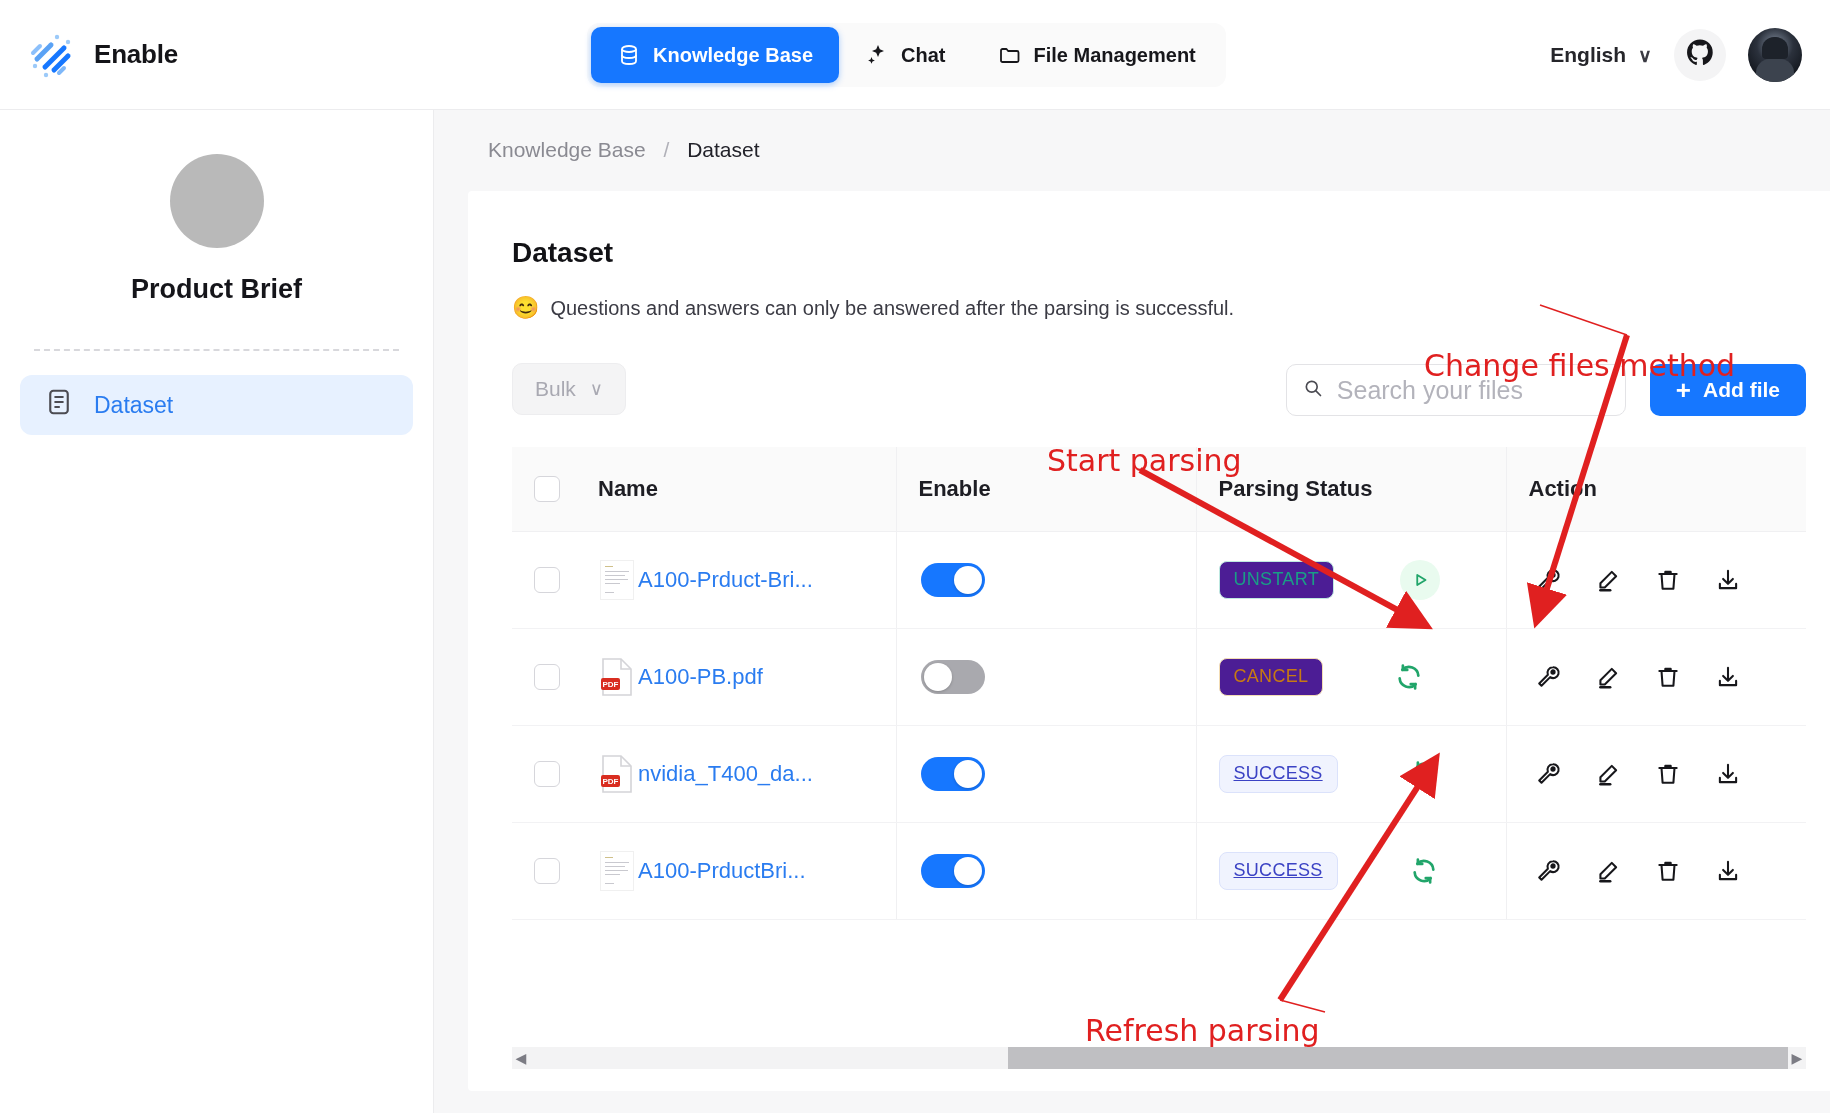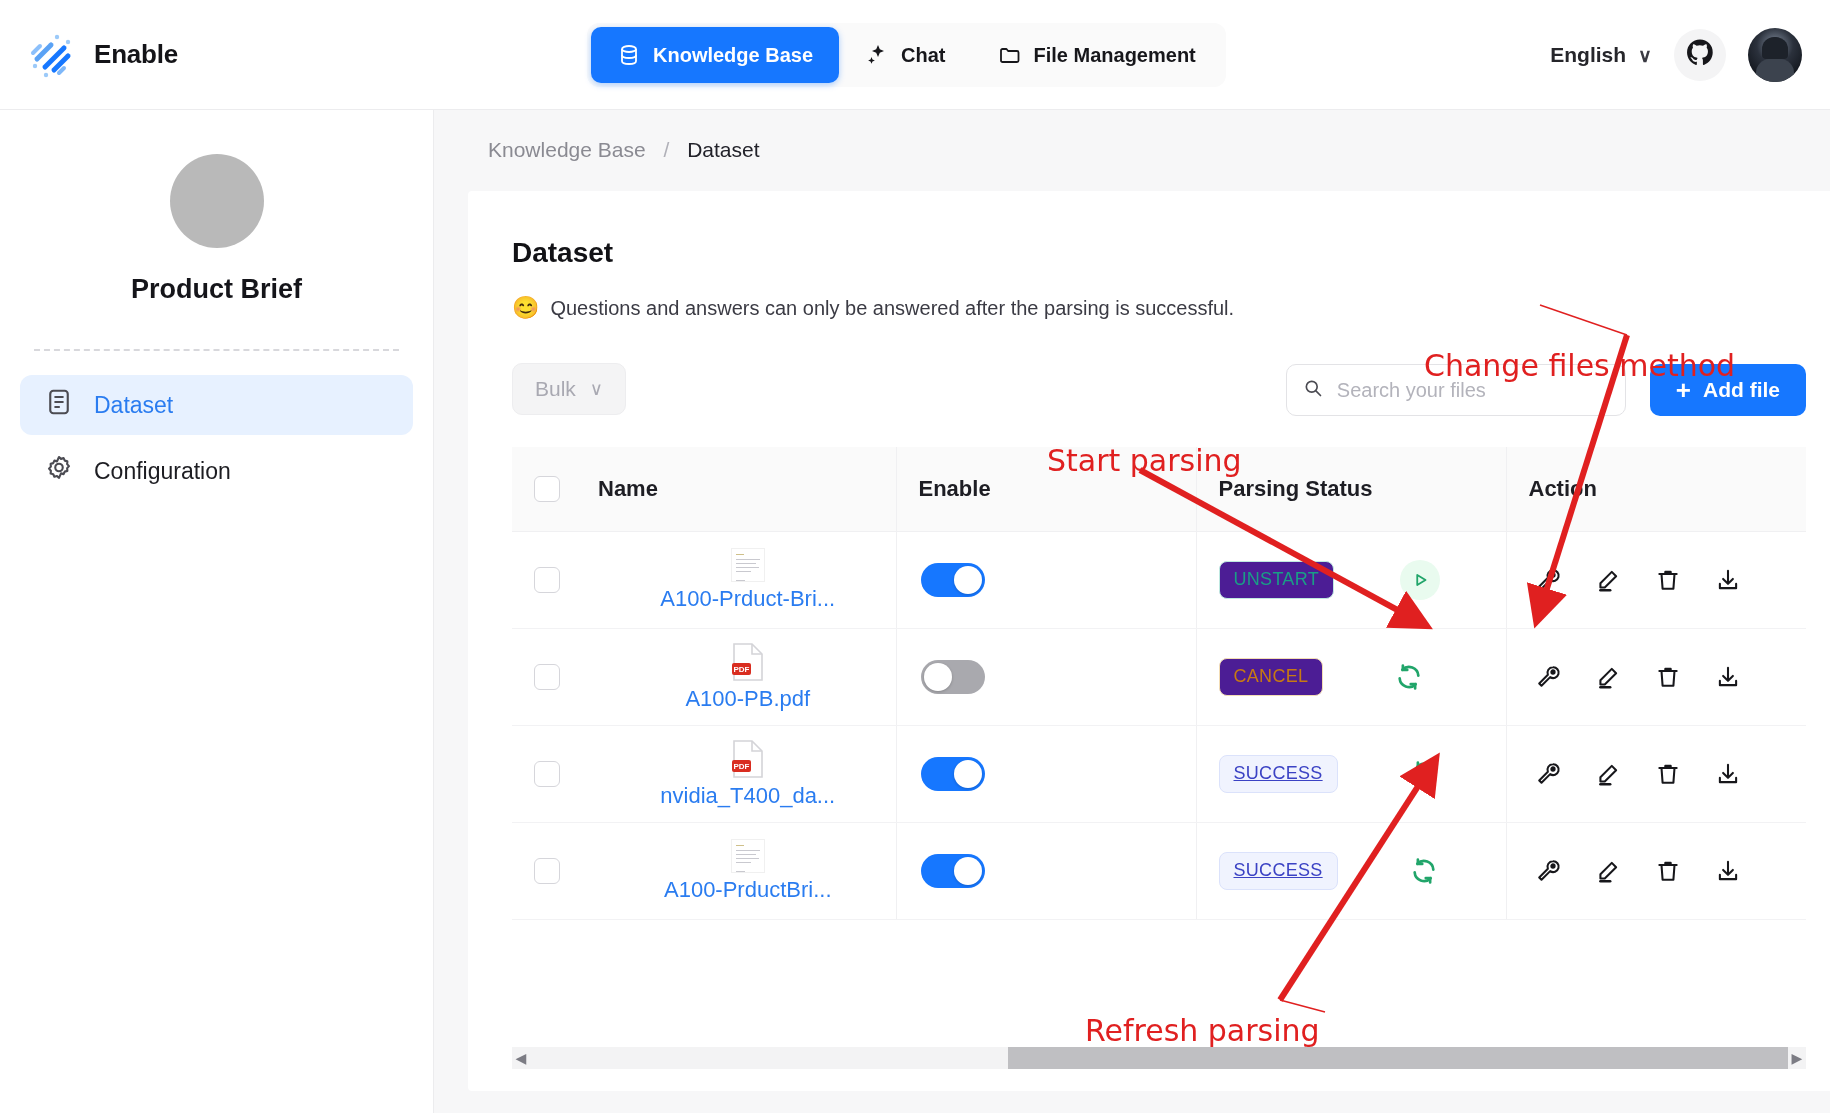--- a/index.html
+++ b/index.html
@@ -116,21 +116,21 @@
     display:flex; align-items:center; gap:14px; height: 52px; padding: 0 22px;
     background:#f4f4f5; border:1px solid #ededef; border-radius: 10px;
     color:#a9a9b2; font-size:21px; cursor:pointer;
   }
   .toolbar-right { margin-left:auto; display:flex; align-items:center; gap: 24px; }
   .search-box {
     width: 340px; height: 52px; border:1px solid #e3e3e6; border-radius: 10px;
     display:flex; align-items:center; gap: 12px; padding: 0 16px; background:#fff;
   }
   .search-box input {
-    border:0; outline:0; font-size: 20px; color:#1d1d22; width:100%;
+    border:0; outline:0; font-size: 25px; color:#1d1d22; width:100%;
     font-family:"Liberation Sans", sans-serif; background:transparent;
   }
   .search-box input::placeholder { color:#b3b3bb; }
   .addfile-btn {
     height: 52px; padding: 0 26px; background:#1677ff; color:#fff;
     border-radius: 10px; display:flex; align-items:center; gap:12px;
     font-size: 21px; font-weight:600; cursor:pointer; border:0;
     font-family:"Liberation Sans", sans-serif;
   }
 
@@ -151,21 +151,21 @@
   .vsep { border-left: 1px solid #f0f0f2; }
 
   .table tbody td {
     height: 97px; border-bottom: 1px solid #f2f2f4; font-size: 22px; padding:0;
     vertical-align: middle;
   }
   .cbox {
     width: 26px; height: 26px; border:1px solid #d6d6db; border-radius:6px;
     background:#fff; margin-left:22px; cursor:pointer;
   }
-  .name-cell { display:flex; align-items:center; gap: 4px; padding-left: 24px; flex-direction: column; }
+  .name-cell { display:flex; align-items:center; gap: 4px; padding-left: 24px; }
   .file-link { color:#2a7cf0; font-size: 22px; cursor:pointer; white-space:nowrap; }
 
   .pdf-icon { width: 34px; height: 40px; position:relative; flex:0 0 34px; }
   .doc-thumb {
     width: 34px; height: 40px; background:#fff; border:1px solid #f0f0f0; flex:0 0 34px;
     position:relative; overflow:hidden;
   }
   .doc-thumb i {
     position:absolute; left:4px; height:1.5px; background:#c9c9cf; display:block;
   }
@@ -303,29 +303,20 @@
             <rect x="5" y="3" width="14" height="18" rx="2.5"></rect>
             <line x1="9" y1="8" x2="15" y2="8"></line>
               <line x1="9" y1="12" x2="15" y2="12"></line>
               <line x1="9" y1="16" x2="12" y2="16"></line>
           </svg>
         </span>
         <span>Dataset</span>
       </div>
 
 
-      <div class="menu-item">
-        <span>
-          <svg width="30" height="30" viewBox="0 0 24 24" fill="none" stroke="#4b4b52" stroke-width="1.7" stroke-linejoin="round">
-            <path d="M12 3.2l1.6 1.5 2.1-.6.9 2 2.1.6-.2 2.2 1.5 1.6-1.5 1.6.2 2.2-2.1.6-.9 2-2.1-.6L12 19.9l-1.6-1.5-2.1.6-.9-2-2.1-.6.2-2.2L4 12.5l1.5-1.6-.2-2.2 2.1-.6.9-2 2.1.6z"></path>
-            <circle cx="12" cy="11.6" r="3"></circle>
-          </svg>
-        </span>
-        <span>Configuration</span>
-      </div>
 
     </div>
   </div>
 
   <div class="main">
     <div class="breadcrumb">
       <span class="crumb-link">Knowledge Base</span>
       <span class="sep">/</span>
       <span class="crumb-current">Dataset</span>
     </div>

